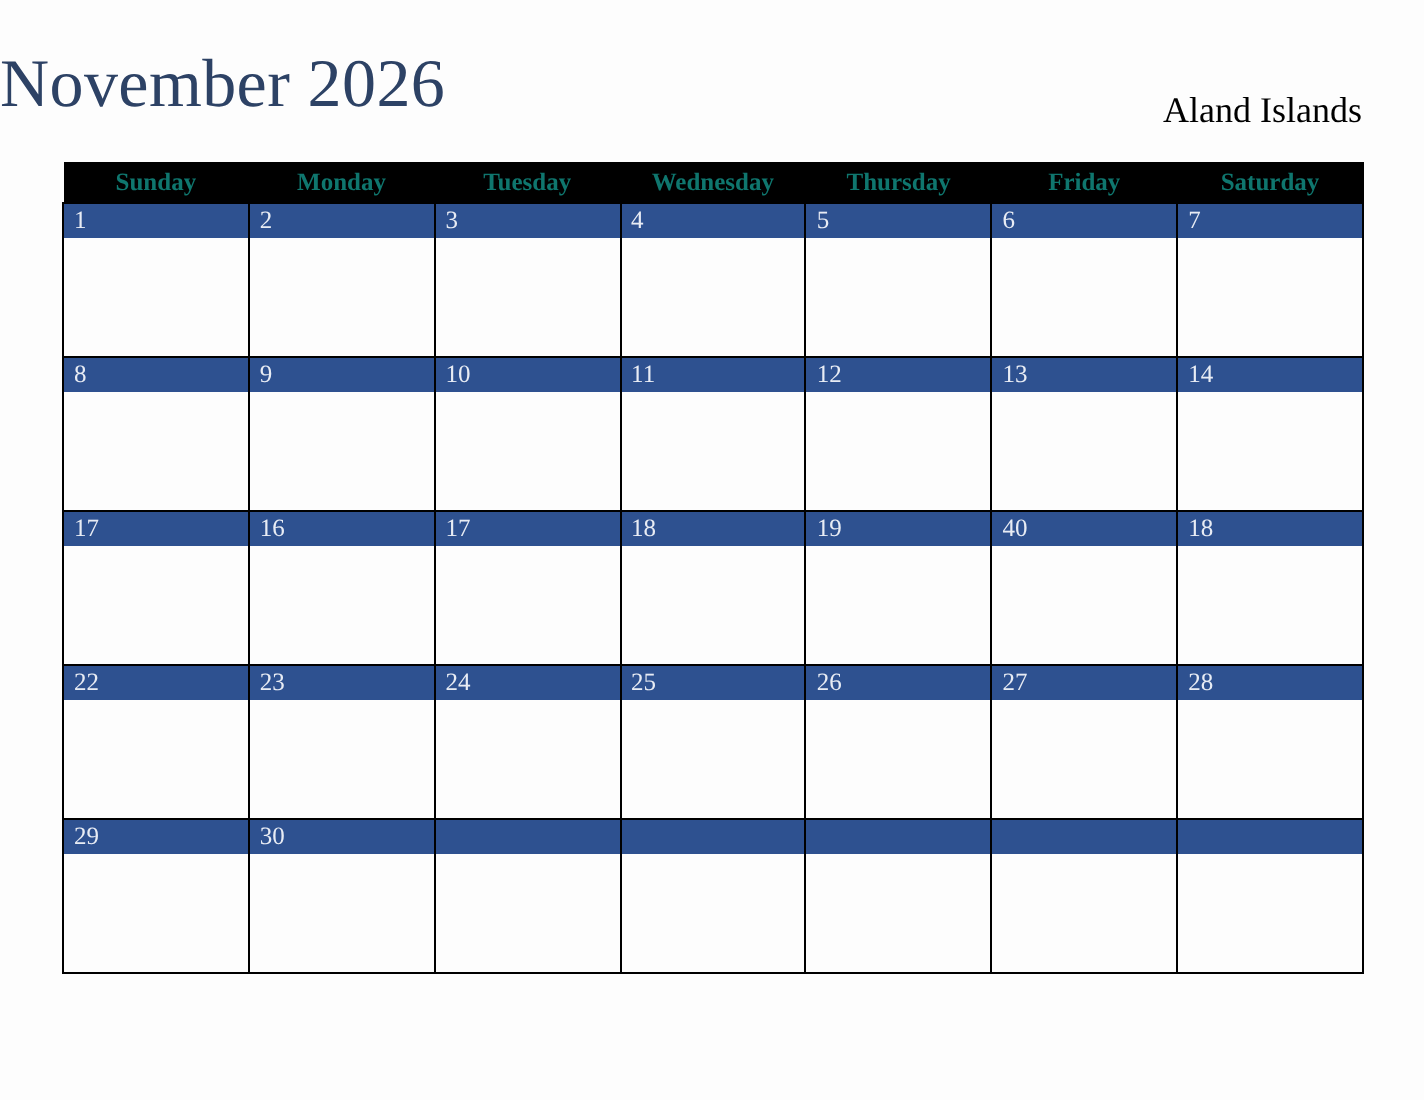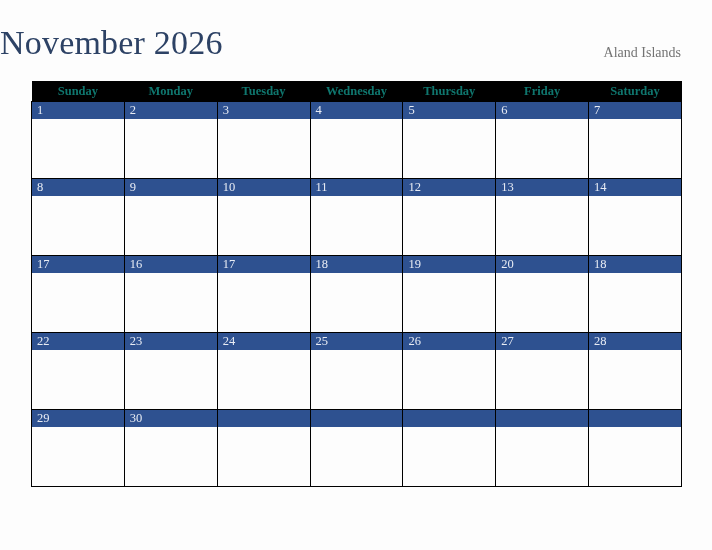--- a/index.html
+++ b/index.html
@@ -89,22 +89,22 @@
     color: #2d4265;
     letter-spacing: 0.2px;
   }
 
   
   .cal-country {
     position: absolute;
     right: 31px;
     top: 45px;
     font-family: "Liberation Serif", serif;
-    font-size: 14px;
-    color: #737373;
+    font-size: 18px;
+    color: #000000;
   }
 
   
   .calendar {
     position: absolute;
     left: 31px;
     top: 81px;
     width: 651px;
     border-collapse: collapse;
     table-layout: fixed;
@@ -290,21 +290,21 @@
           </div>
         </td>
       <td>
           <div class="daycell">
             <div class="daynum-band">19</div>
             <div class="daybody"></div>
           </div>
         </td>
       <td>
           <div class="daycell">
-            <div class="daynum-band">20</div>
+            <div class="daynum-band">40</div>
             <div class="daybody"></div>
           </div>
         </td>
       <td>
           <div class="daycell">
             <div class="daynum-band">18</div>
             <div class="daybody"></div>
           </div>
         </td>
     </tr>

